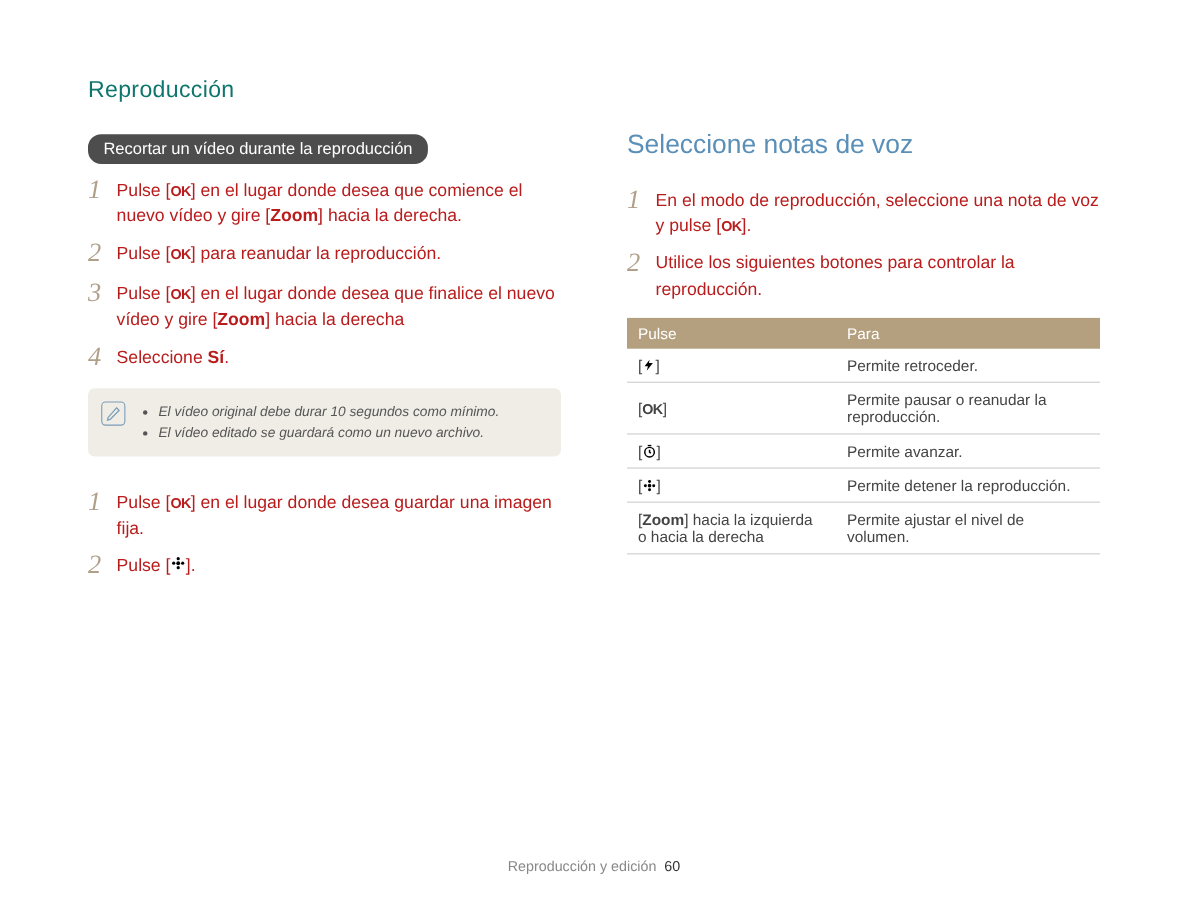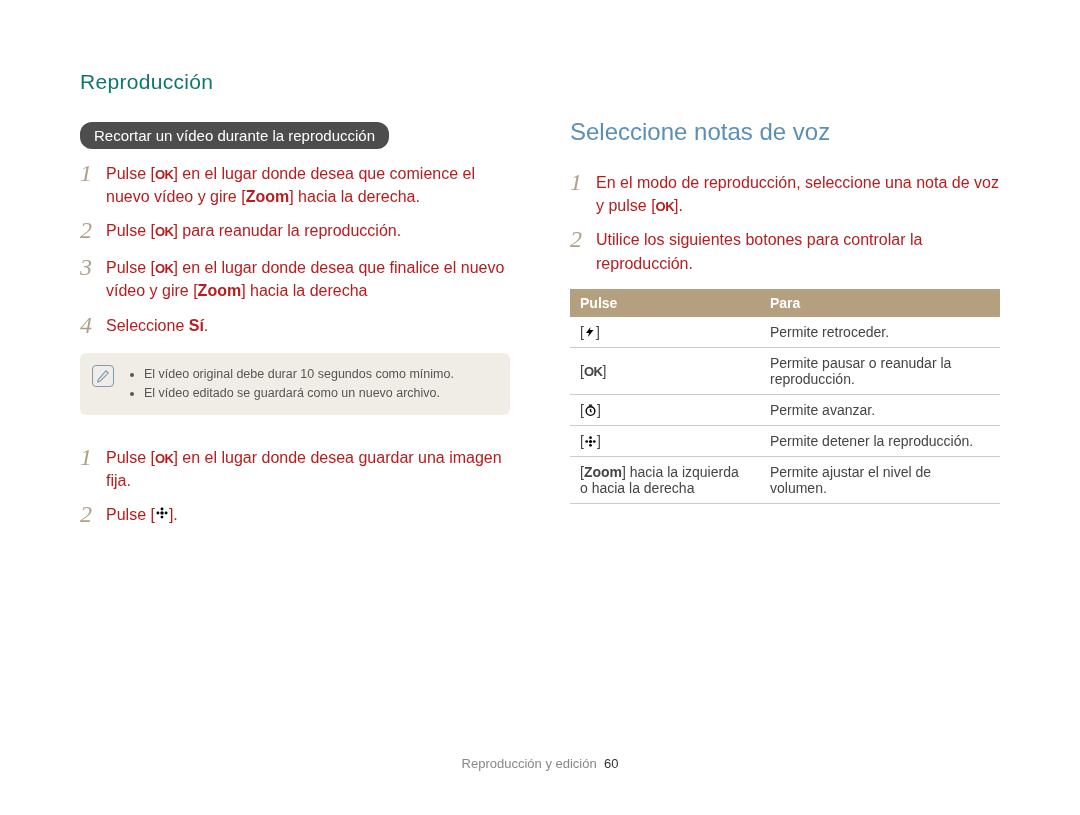--- a/index.html
+++ b/index.html
@@ -64,20 +64,21 @@
   .bracketed { white-space: nowrap; }
   .note-box {
     background: #f0ede6;
     border-radius: 6px;
     padding: 12px 14px 12px 48px;
     margin: 14px 0 28px 0;
     position: relative;
     font-size: 12.5px;
     color: #555;
     line-height: 1.5;
+    font-style: italic;
   }
   .note-icon {
     position: absolute;
     left: 12px;
     top: 12px;
     width: 22px;
     height: 22px;
     border: 1.5px solid #7a9db8;
     border-radius: 4px;
     display: flex;
@@ -95,42 +96,42 @@
   }
   table.controls {
     width: 100%;
     border-collapse: collapse;
     font-size: 14px;
     margin-top: 14px;
   }
   table.controls th {
     background: #b4a07e;
     color: #fff;
-    font-weight: bold;
+    font-weight: normal;
     text-align: left;
     padding: 6px 10px;
     font-size: 14px;
   }
   table.controls td {
     border-bottom: 1px solid #ccc;
     padding: 7px 10px;
     color: #444;
     vertical-align: middle;
   }
   table.controls td:first-child {
     width: 190px;
   }
   .btn-icon {
     display: inline-flex;
     align-items: center;
     justify-content: center;
   }
   .footer {
     position: absolute;
-    bottom: 44px;
+    bottom: 20px;
     left: 0;
     right: 0;
     text-align: center;
     font-size: 13px;
     color: #888;
   }
   .footer .pg { color: #333; }
 </style>
 </head>
 <body>

